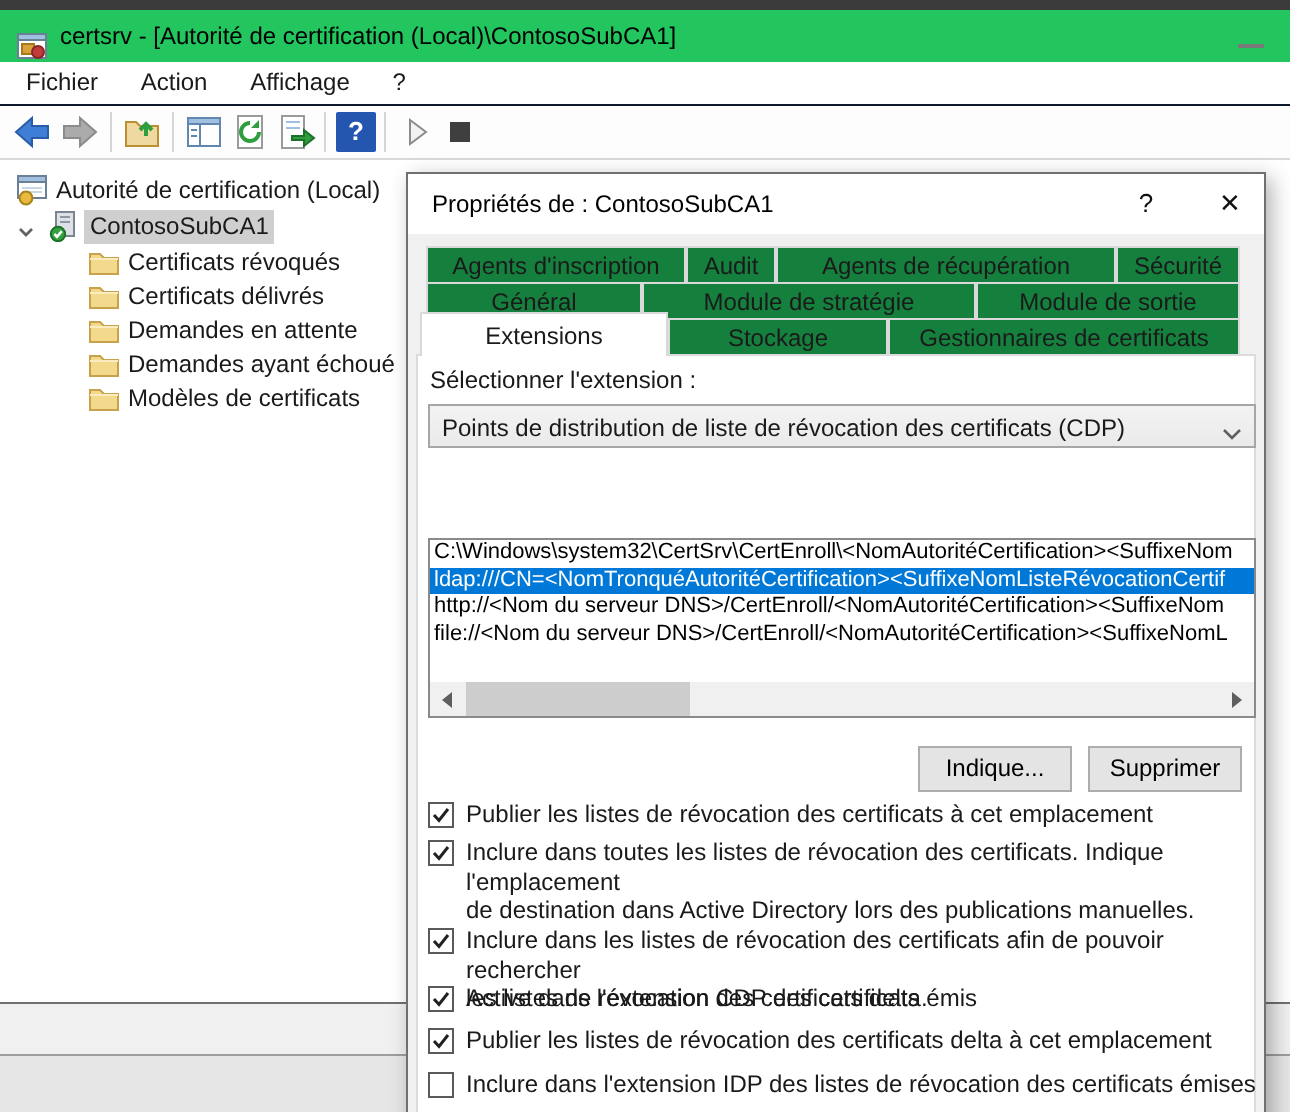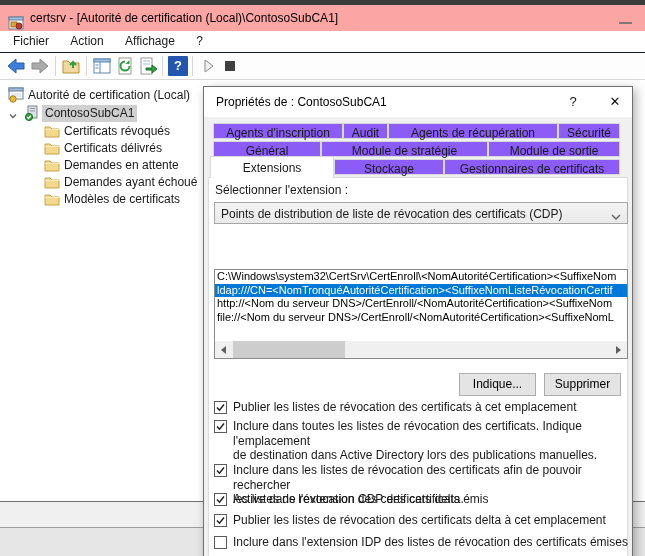--- a/index.html
+++ b/index.html
@@ -3,21 +3,21 @@
 <meta charset="utf-8">
 <style>
   html,body{margin:0;padding:0;background:#e6e6e6;}
   .screen{position:relative;width:645px;height:556px;overflow:hidden;
           font-family:"Liberation Sans","DejaVu Sans",sans-serif;
           font-size:12px;color:#1a1a1a;background:#fff;}
   .abs{position:absolute;}
 
   
   .top-strip{left:0;top:0;width:645px;height:5px;background:#3b3b3b;}
-  .titlebar{left:0;top:5px;width:645px;height:26px;background:#fca5a5;}
+  .titlebar{left:0;top:5px;width:645px;height:26px;background:#22c55e;}
   .app-icon{left:8px;top:10px;width:16px;height:16px;}
   .title-text{left:30px;top:0;height:26px;line-height:26px;white-space:nowrap;color:#000;}
   .min-btn{left:619px;top:17px;width:13px;height:2px;background:#7a7a7a;}
   .menubar{left:0;top:31px;width:645px;height:21px;background:#fff;border-bottom:3px solid #0f172a;}
   .menu-item{display:inline-block;padding:0 9px;height:21px;line-height:21px;color:#1a1a1a;}
   .toolbar{left:0;top:53px;width:645px;height:26px;background:#fdfdfd;border-bottom:1px solid #d9d9d9;}
   .tb-icon{position:absolute;top:3px;width:20px;height:20px;}
   .tb-sep{position:absolute;top:3px;width:1px;height:20px;background:#d6d6d6;}
   .tb-help{background:#2456b0;color:#fff;font-weight:bold;text-align:center;
            line-height:20px;font-size:13px;border-radius:1px;}
@@ -34,21 +34,21 @@
   .tree-label{position:absolute;top:0;height:17px;line-height:17px;padding:0 3px;}
   .tree-label.selected{background:#cfcfcf;}
   .chev{position:absolute;width:10px;height:10px;top:4px;}
 
   
   .dialog{left:203px;top:86px;width:428px;height:500px;background:#f0f0f0;
           border:1px solid #707070;box-shadow:3px 3px 10px rgba(0,0,0,.30);z-index:10;}
   .dlg-titlebar{left:0;top:0;width:428px;height:30px;background:#fff;}
   .dlg-title{left:12px;top:0;height:30px;line-height:30px;color:#000;white-space:nowrap;}
   .dlg-btn{top:0;width:30px;height:30px;line-height:30px;text-align:center;color:#111;font-size:13px;}
-  .tab{position:absolute;height:16px;line-height:18px;text-align:center;background:#8b5cf6;
+  .tab{position:absolute;height:32px;line-height:18px;text-align:center;background:#15803d;
        border:1px solid #d9d9d9;box-sizing:border-box;font-size:12px;color:#1a1a1a;}
   .tab.active{background:#fff;border-bottom:none;z-index:3;}
   .page{left:4px;top:90px;width:420px;height:410px;background:#fff;border:1px solid #dcdcdc;box-sizing:border-box;}
 
   .lbl{position:absolute;white-space:pre-line;line-height:15px;color:#1a1a1a;}
   .combo{left:10px;top:115px;width:414px;height:22px;box-sizing:border-box;
          background:linear-gradient(#f3f3f3,#eaeaea);border:1px solid #a6a6a6;padding-left:44px;}
   .combo-text{position:absolute;left:6px;top:0;right:22px;height:22px;line-height:22px;
               white-space:nowrap;overflow:hidden;}
   .combo-chev{position:absolute;right:6px;top:7px;width:10px;height:8px;}

